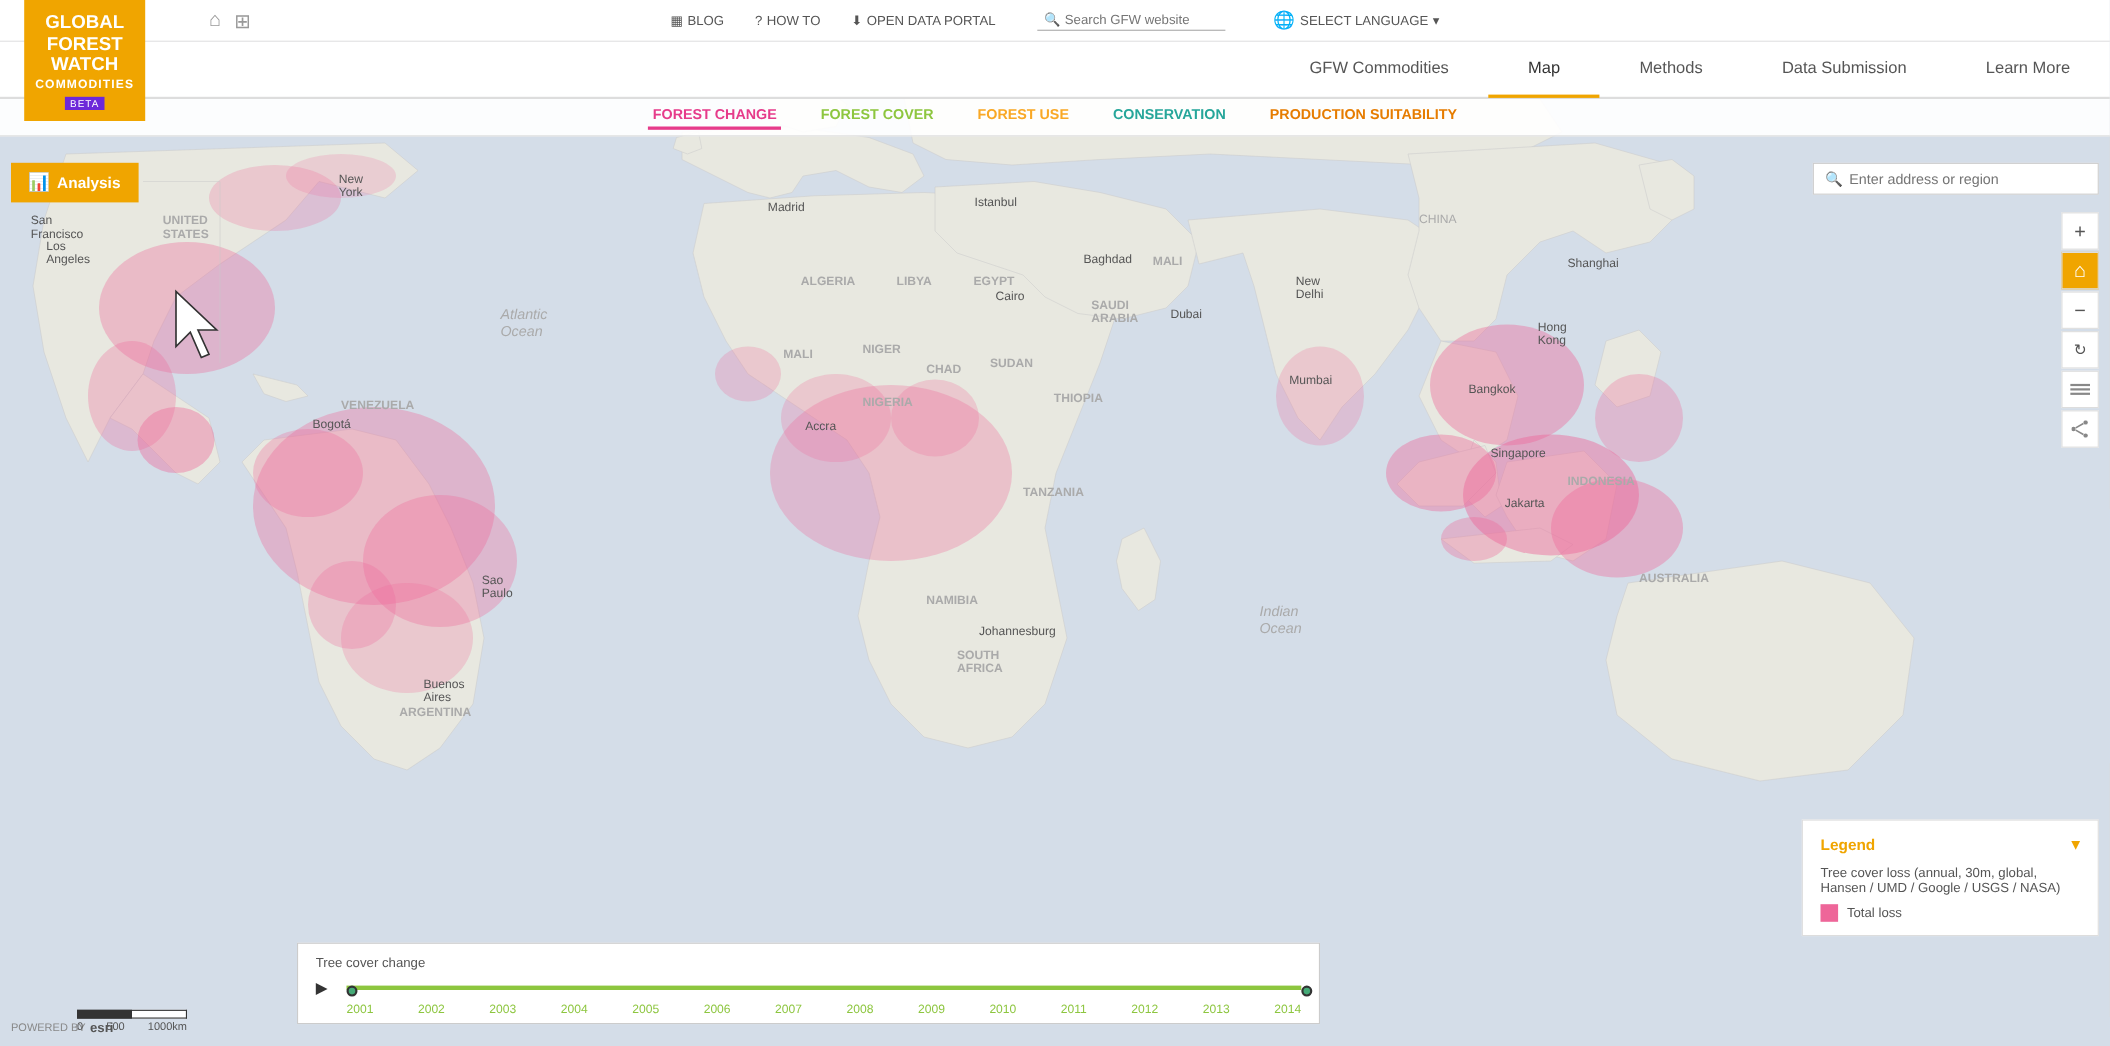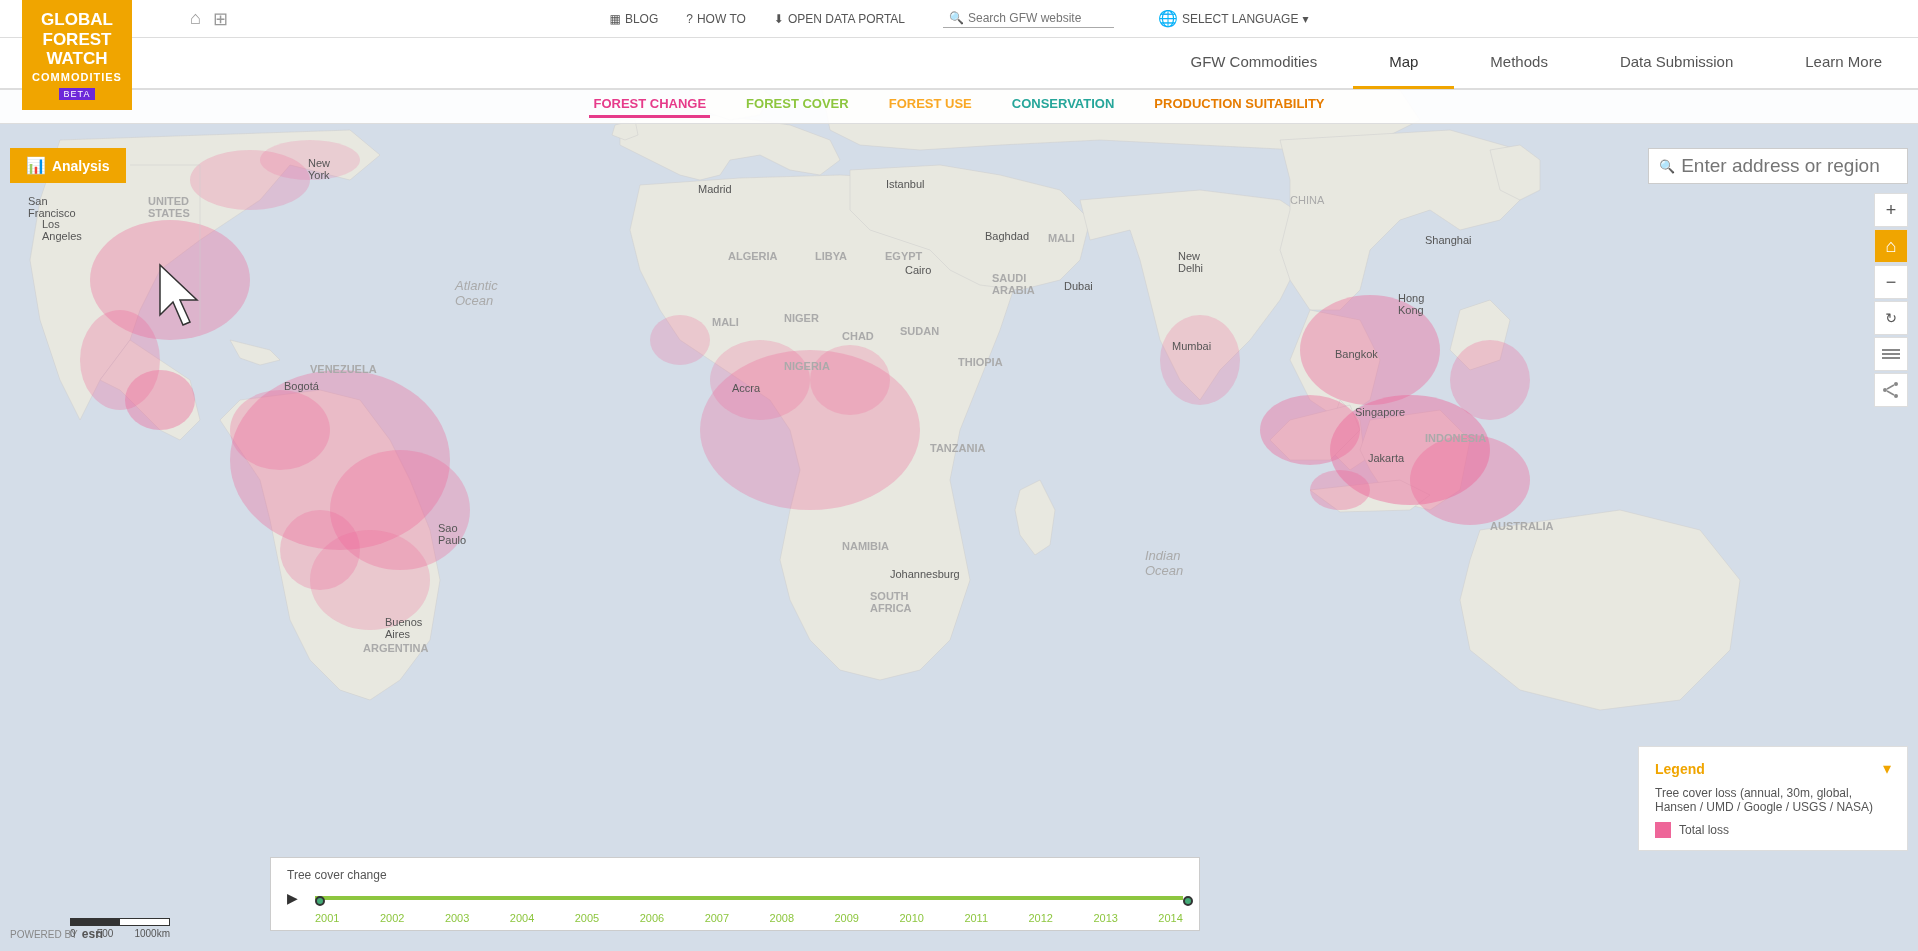--- a/index.html
+++ b/index.html
@@ -336,21 +336,21 @@
   <div class="map-tab" style="color:#e67c00;">PRODUCTION SUITABILITY</div>
 </div>
 
 <button id="analysis-btn">
   <span style="font-size:16px;">📊</span>
   <span>Analysis</span>
 </button>
 
 <div id="address-search">
   <span style="font-size:13px;color:#aaa;margin-right:6px;">🔍</span>
-  <input type="text" style="border: none; outline: none; font-size: 19px; width: 100%; color: rgb(153, 153, 153);" placeholder="Enter address or region">
+  <input type="text" style="border: none; outline: none; font-size: 13px; width: 100%; color: rgb(153, 153, 153);" placeholder="Enter address or region">
 </div>
 
 <div id="map-controls">
   <div class="map-ctrl-btn">+</div>
   <div class="map-ctrl-btn orange">⌂</div>
   <div class="map-ctrl-btn">−</div>
   <div class="map-ctrl-btn" style="font-size:14px;">↻</div>
   <div class="map-ctrl-btn" style="font-size:14px;">
     <svg width="18" height="18" viewBox="0 0 18 18">
         <rect y="4" width="18" height="2" fill="#888"></rect>

